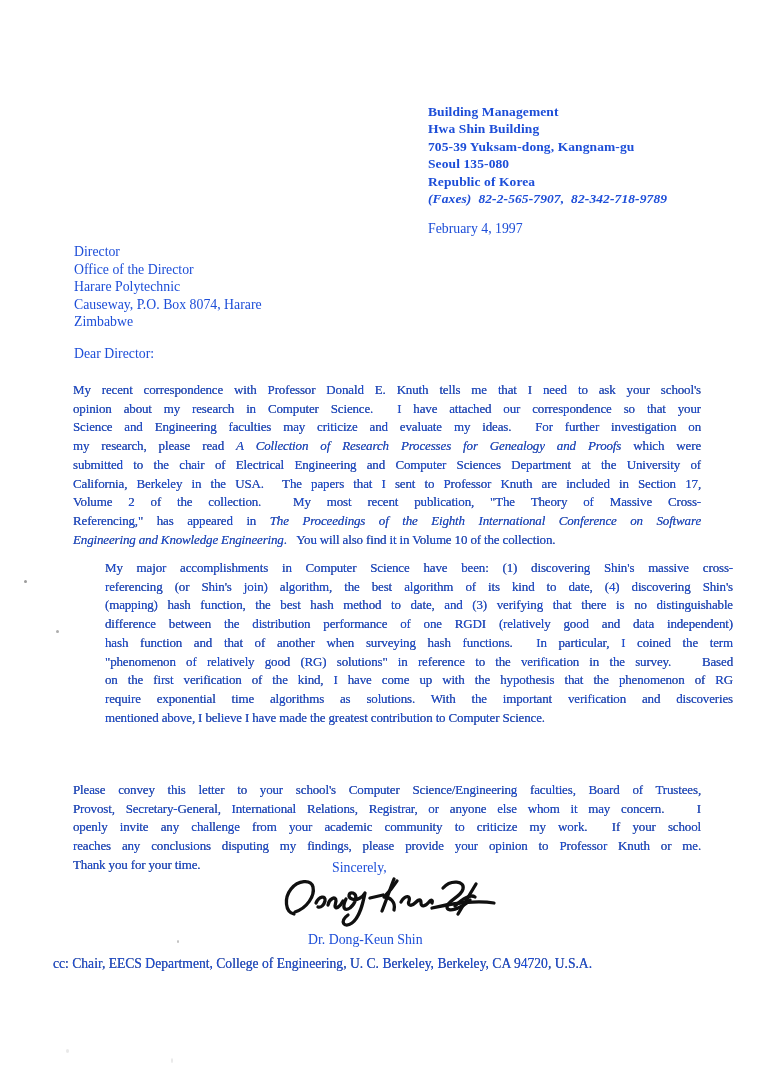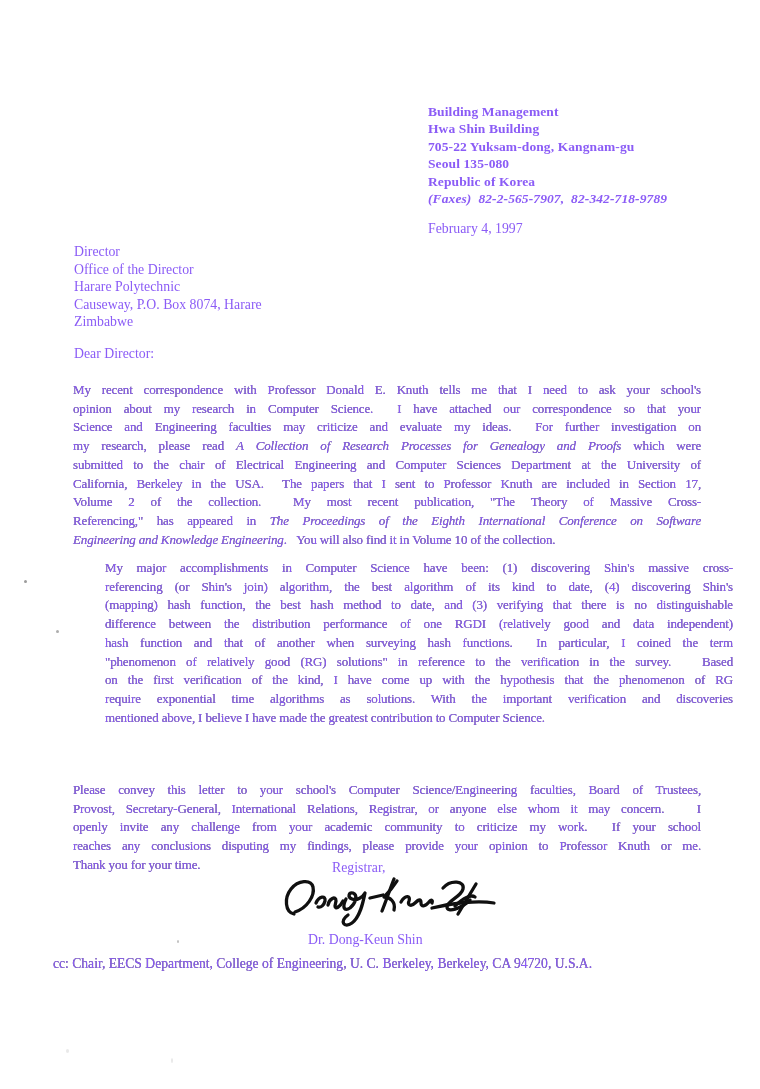--- a/index.html
+++ b/index.html
@@ -1,18 +1,18 @@
 <!DOCTYPE html>
 <html><head>
 <meta charset="utf-8">
 <style>
   html,body{margin:0;padding:0;background:#ffffff;}
   .page{
     position:relative;width:760px;height:1089px;background:#ffffff;
-    font-family:"Liberation Serif","DejaVu Serif",serif;color:#8b5cf6;overflow:hidden;
+    font-family:"Liberation Serif","DejaVu Serif",serif;color:#1d4ed8;overflow:hidden;
   }
   .sender{position:absolute;left:428px;top:103px;font-weight:700;font-size:13.5px;line-height:17.4px;letter-spacing:.1px;}
   .sender .fax{font-style:italic;}
   .date{position:absolute;left:428px;top:221px;font-size:13.8px;text-align:right;}
   .recipient{position:absolute;left:74px;top:243px;font-size:13.8px;line-height:17.6px;}
   .salutation{position:absolute;left:74px;top:346px;font-size:13.8px;}
   .para{position:absolute;left:73px;width:628px;font-size:13px;line-height:18.7px;
         letter-spacing:-0.15px;text-shadow:0 0 .4px rgba(25,25,25,.75);}
   .p1{top:381px;}
   .p2{top:559px;margin-left:32px;}
@@ -33,21 +33,21 @@
   .s5{left:171px;top:1058px;width:2px;height:5px;opacity:.12;}
 </style>
 </head>
 <body>
 
 <div class="page">
 
   <div class="sender">
     <div>Building Management</div>
     <div>Hwa Shin Building</div>
-    <div>705-22 Yuksam-dong, Kangnam-gu</div>
+    <div>705-39 Yuksam-dong, Kangnam-gu</div>
     <div>Seoul 135-080</div>
     <div>Republic of Korea</div>
     <div class="fax">(Faxes)&nbsp; 82-2-565-7907,&nbsp; 82-342-718-9789</div>
   </div>
 
   <div class="date">February 4, 1997</div>
 
   <div class="recipient">
     <div>Director</div>
     <div>Office of the Director</div>
@@ -81,21 +81,21 @@
       <div class="line last"><span>mentioned above, I believe I have made the greatest contribution to Computer Science.</span></div>
     </div>
   <div class="para p3">
       <div class="line"><span>Please convey this letter to your school's Computer Science/Engineering faculties, Board of Trustees,</span></div>
       <div class="line"><span>Provost, Secretary-General, International Relations, Registrar, or anyone else whom it may concern.&nbsp; &nbsp;I</span></div>
       <div class="line"><span>openly invite any challenge from your academic community to criticize my work.&nbsp; If your school</span></div>
       <div class="line"><span>reaches any conclusions disputing my findings, please provide your opinion to Professor Knuth or me.</span></div>
       <div class="line last"><span>Thank you for your time.</span></div>
     </div>
 
-  <div class="sincerely">Registrar,</div>
+  <div class="sincerely">Sincerely,</div>
 
   <div class="signature" role="img" aria-label="Dong-Keun Shin (handwritten signature)">
     <svg viewBox="0 0 222 60" xmlns="http://www.w3.org/2000/svg">
       <g fill="none" stroke="#101010" stroke-width="3.3" stroke-linecap="round" stroke-linejoin="round">
         <path d="M14,42 C5,40 4,26 11,17 C18,8 31,7 33,15 C35,24 27,36 15,40"></path>
         <path d="M36,31 C39,24 46,23 45,29 C44,33 41,36 38,35"></path>
         <path d="M48,33 C49,27 56,23 56,29 L55,34 C55,38 60,35 63,29"></path>
         <path d="M66,27 C62,35 64,40 70,36 C76,31 78,23 73,21 C69,20 67,25 72,27 C77,29 83,25 85,21 C83,31 80,45 72,51 C64,57 59,49 68,43"></path>
         <path d="M90,26 L103,23"></path>
         <path d="M114,7 C110,17 106,29 102,39"></path>

